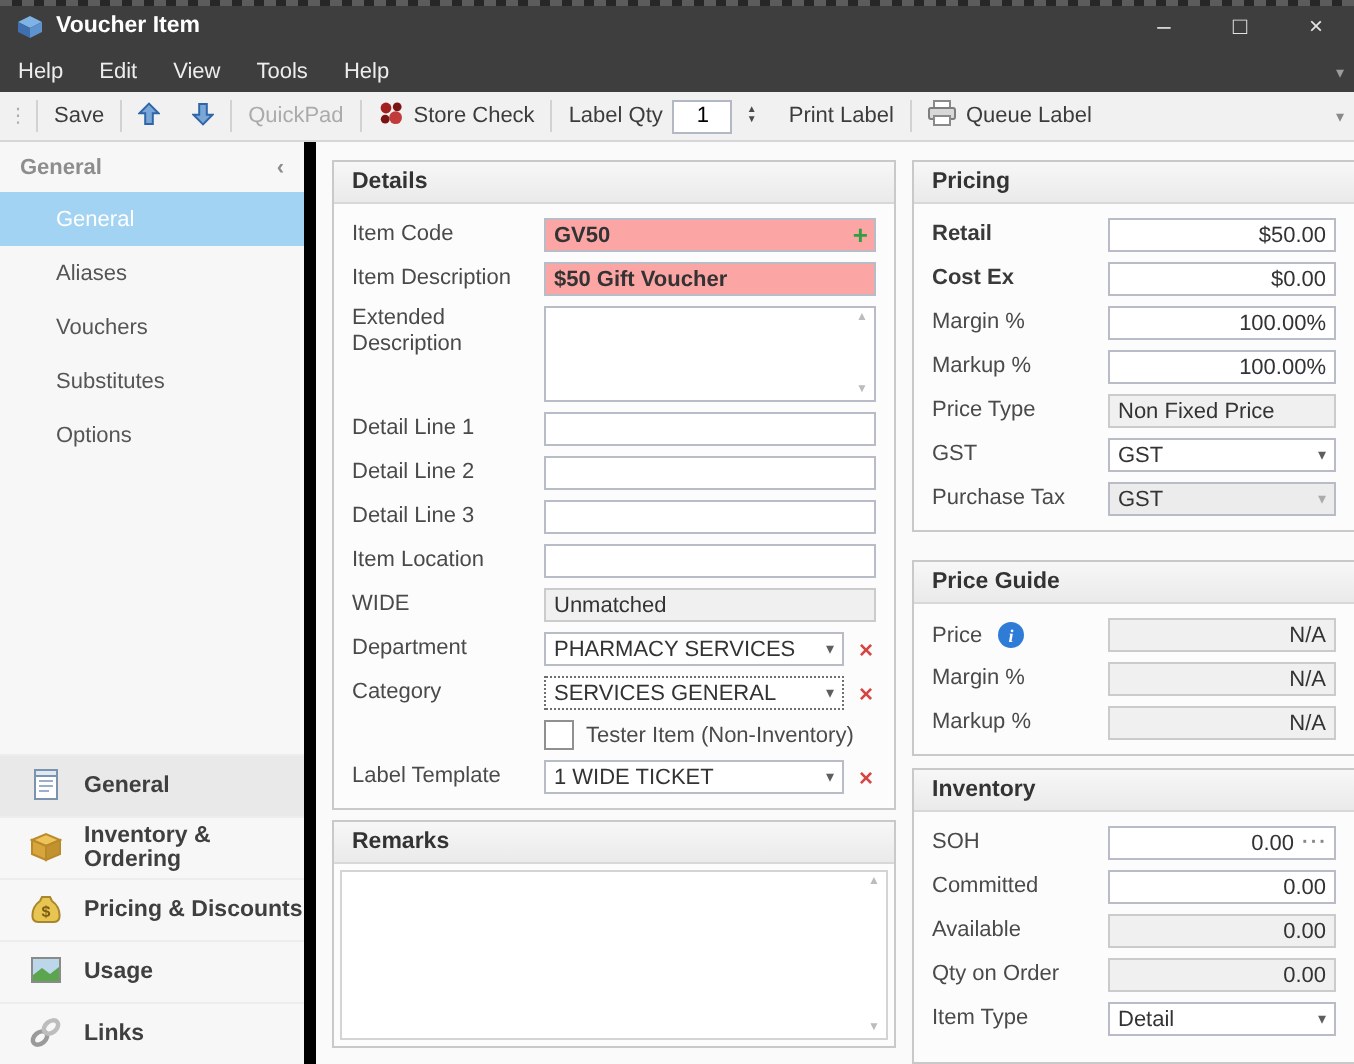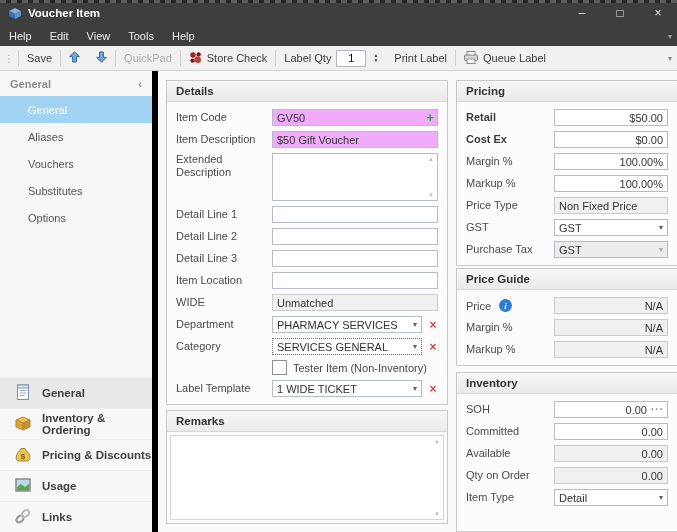--- a/index.html
+++ b/index.html
@@ -42,21 +42,21 @@
 
   .panel{border:1px solid #c9c9c9;background:#fcfcfc;display:flex;flex-direction:column;box-sizing:border-box;}
   .panel-h{background:linear-gradient(#f7f7f7,#eaeaea);border-bottom:1px solid #d8d8d8;padding:4px 9px;font-size:11.5px;font-weight:bold;color:#333;flex-shrink:0;}
   .panel-b{padding:7px 9px;display:flex;flex-direction:column;gap:5px;flex:1;}
 
   .frow{display:flex;align-items:center;min-height:17px;}
   .frow.top{align-items:flex-start;}
   .lbl{width:96px;color:#4a4a4a;flex-shrink:0;line-height:13px;}
   .fwrap{flex:1;position:relative;display:flex;align-items:center;min-width:0;}
   .txt{width:100%;height:17px;border:1px solid #b7bcc6;font-size:11px;padding:0 4px;box-sizing:border-box;background:#fff;font-family:inherit;color:#333;}
-  .txt.cream{background:#f0abfc;}
+  .txt.cream{background:#fca5a5;font-weight:bold;}
   .txt.ro{background:#f0f0f0;border-color:#cbcbcb;}
   .txt.num{text-align:right;}
   .txt.pad-r{padding-right:16px;}
   .plus-ic{position:absolute;right:4px;color:#2f9e44;font-weight:bold;font-size:13px;line-height:13px;}
   .ellipsis-ic{position:absolute;right:4px;color:#888;font-weight:bold;letter-spacing:1px;font-size:10px;}
 
   .tarea{position:relative;border:1px solid #b7bcc6;background:#fff;width:100%;box-sizing:border-box;}
   .tarea.ext{height:48px;}
   .scr-up{position:absolute;top:2px;right:3px;font-size:6px;color:#bcbcbc;}
   .scr-dn{position:absolute;bottom:2px;right:3px;font-size:6px;color:#bcbcbc;}
@@ -385,21 +385,21 @@
             <span class="fwrap">
               <span class="combo dis">
                 <span class="ctext">GST</span>
                 <span class="caret">▾</span>
               </span>
             </span>
           </div>
         </div>
       </div>
 
-      <div class="panel" style="margin-top:2px;">
+      <div class="panel" style="margin-top:14px;">
         <div class="panel-h">Price Guide</div>
         <div class="panel-b">
           <div class="prow">
             <span class="pg-lbl">
               <span>Price</span>
               <span class="info-ic">i</span>
             </span>
             <span class="fwrap">
                 <input class="txt ro num" readonly="" value="N/A" style="">
               </span>

